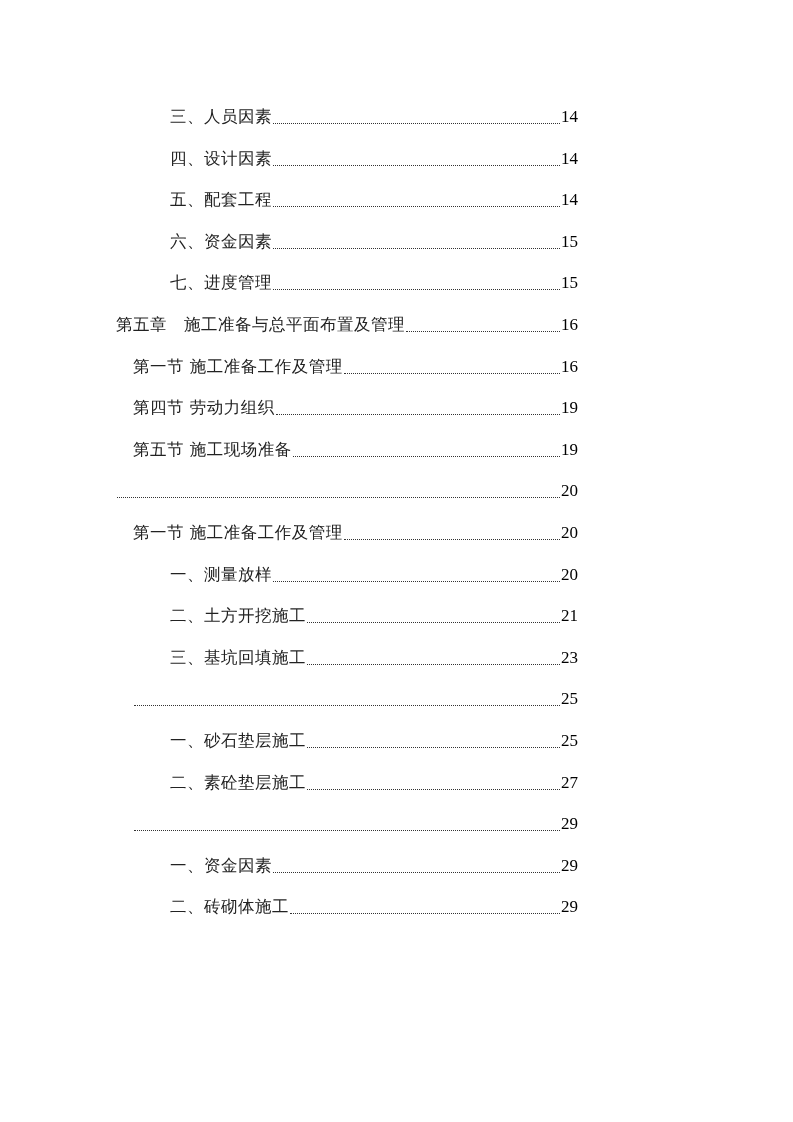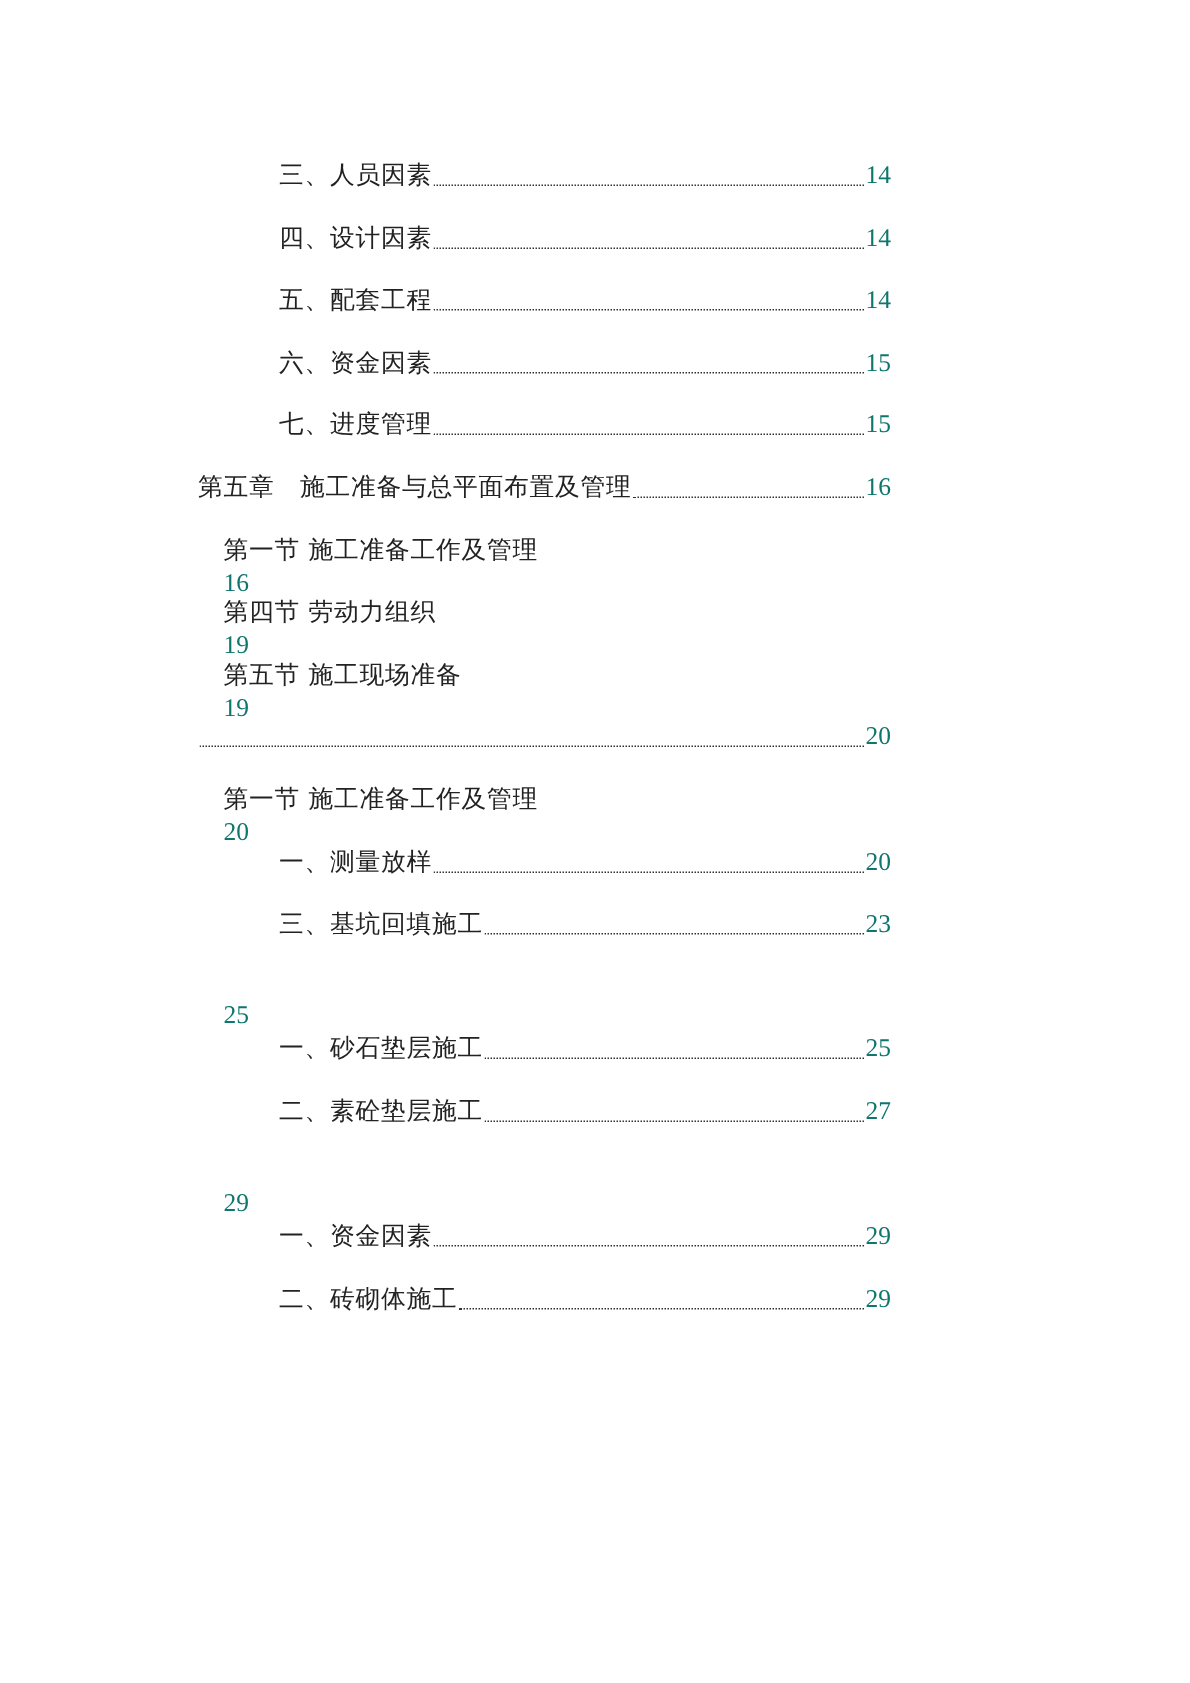--- a/index.html
+++ b/index.html
@@ -10,37 +10,37 @@
     body {
       width: 793px;
       height: 1122px;
       position: relative;
       overflow: hidden;
       font-family: "DejaVu Serif", "Liberation Serif", serif;
       color: #1a1a1a;
     }
     .toc {
       position: absolute;
-      left: 16px;
+      left: 0;
       top: 106px;
       width: 673px;
     }
     .toc-row {
       position: relative;
       height: 41.6px;
       display: flex;
       align-items: flex-start;
       box-sizing: border-box;
       padding-right: 95px;
       font-size: 16.5px;
       line-height: 22px;
       white-space: nowrap;
     }
     .toc-row.level-1 { padding-left: 116px; }
-    .toc-row.level-2 { padding-left: 133px; flex-direction: column; }
+    .toc-row.level-2 { padding-left: 133px; }
     .toc-row.level-3 { padding-left: 170px; }
     .toc-title {
       flex: 0 0 auto;
       letter-spacing: 0.5px;
       color: #222;
     }
     .toc-leader {
       flex: 1 1 auto;
       overflow: hidden;
       margin: 0 1px;
@@ -52,21 +52,21 @@
       position: absolute;
       left: 0;
       right: 0;
       bottom: 4px;
       border-bottom: 1.6px dotted #333;
     }
     .toc-page {
       flex: 0 0 auto;
       font-family: "Liberation Serif", "DejaVu Serif", serif;
       font-size: 17px;
-      color: #0f766e;
+      color: #000000;
       min-width: 17px;
       text-align: right;
     }
   </style>
 </head>
 <body>
 
 <div class="toc">
   <div class="toc-row level-3">
     <span class="toc-title">三、人员因素</span>
@@ -121,20 +121,25 @@
     <span class="toc-title">第一节 施工准备工作及管理</span>
     <span class="toc-leader"></span>
     <span class="toc-page">20</span>
   </div>
   <div class="toc-row level-3">
     <span class="toc-title">一、测量放样</span>
     <span class="toc-leader"></span>
     <span class="toc-page">20</span>
   </div>
   <div class="toc-row level-3">
+    <span class="toc-title">二、土方开挖施工</span>
+    <span class="toc-leader"></span>
+    <span class="toc-page">21</span>
+  </div>
+  <div class="toc-row level-3">
     <span class="toc-title">三、基坑回填施工</span>
     <span class="toc-leader"></span>
     <span class="toc-page">23</span>
   </div>
   <div class="toc-row level-2">
     <span class="toc-leader"></span>
     <span class="toc-page">25</span>
   </div>
   <div class="toc-row level-3">
     <span class="toc-title">一、砂石垫层施工</span>

